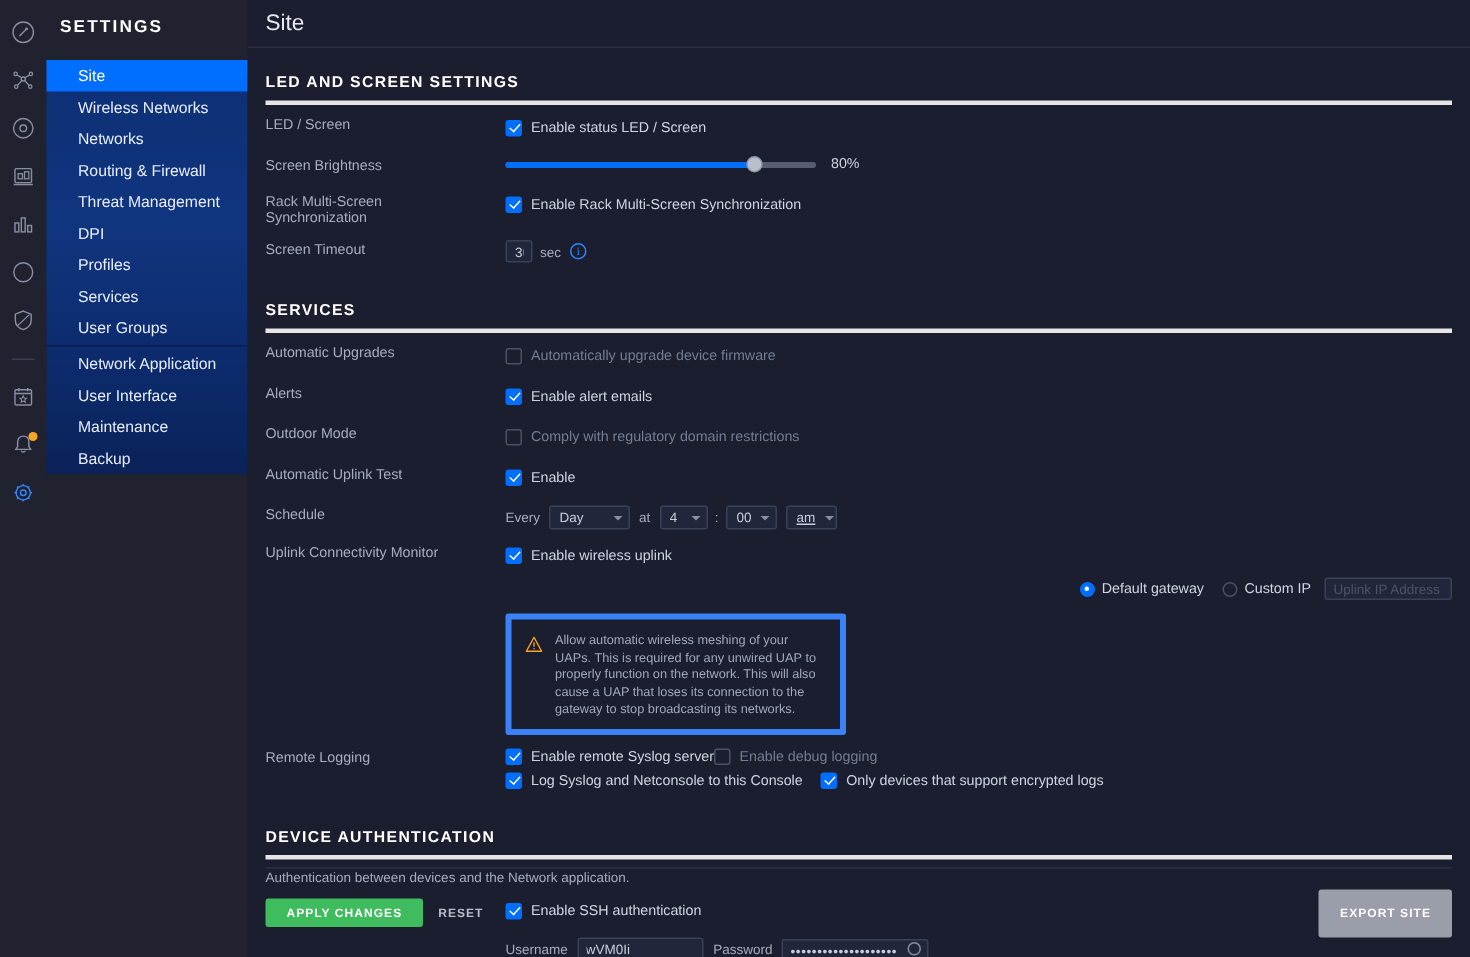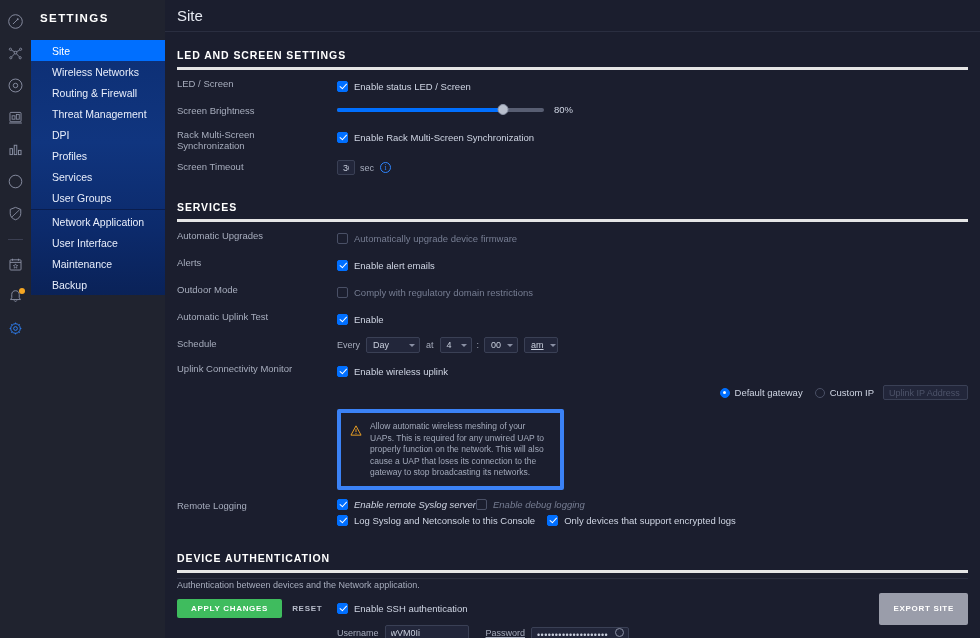--- a/index.html
+++ b/index.html
@@ -316,20 +316,21 @@
           <path d="M10 3.1 V4.4 M10 15.6 V16.9 M3.1 10 H4.4 M15.6 10 H16.9 M5.1 5.1 L6.1 6.1 M13.9 13.9 L14.9 14.9 M14.9 5.1 L13.9 6.1 M6.1 13.9 L5.1 14.9" stroke="#2f86ff" stroke-width="1.1"></path>
         </svg>
     </div>
   </div>
 
   <div class="settings-pane">
     <div class="settings-title">SETTINGS</div>
     <div class="nav-list">
       <div class="nav-item active">Site</div>
       <div class="nav-item">Wireless Networks</div>
+      <div class="nav-item">Networks</div>
       <div class="nav-item">Routing &amp; Firewall</div>
       <div class="nav-item">Threat Management</div>
       <div class="nav-item">DPI</div>
       <div class="nav-item">Profiles</div>
       <div class="nav-item">Services</div>
       <div class="nav-item">User Groups</div>
       <div class="nav-divider"></div>
       <div class="nav-item">Network Application</div>
       <div class="nav-item">User Interface</div>
       <div class="nav-item">Maintenance</div>
@@ -484,21 +485,21 @@
                 </svg>
             </span>
             <div class="callout-text">Allow automatic wireless meshing of your UAPs. This is required for any unwired UAP to properly function on the network. This will also cause a UAP that loses its connection to the gateway to stop broadcasting its networks.</div>
           </div>
         </div>
       </div>
 
       <div class="row">
         <div class="row-label">Remote Logging</div>
         <div class="row-field">
-          <div style="display:flex;align-items:flex-end;font-style:italic;">
+          <div style="display:flex;align-items:flex-end;">
             <label class="cbx-wrap">
               <span class="cbx on"></span>
               <span class="cbx-label">Enable remote Syslog server</span>
             </label>
             <label class="cbx-wrap" style="">
               <span class="cbx"></span>
               <span class="cbx-label dim">Enable debug logging</span>
             </label>
           </div>
           <div style="display:flex;align-items:center;margin-top:5px;">
@@ -522,21 +523,21 @@
         <div class="row-label">SSH Authentication</div>
         <div class="row-field">
           <label class="cbx-wrap">
             <span class="cbx on"></span>
             <span class="cbx-label">Enable SSH authentication</span>
           </label>
 
           <div style="display:flex;align-items:center;margin-top:7px;">
             <span class="field-lbl">Username</span>
             <input class="txtbox" style="width: 84px; height: 16px;" value="wVM0Ii">
-            <span class="field-lbl" style="margin-left:17px;text-decoration:underline;">Password</span>
+            <span class="field-lbl" style="margin-left:7px;">Password</span>
             <div style="position:relative;display:inline-block;">
               <input class="txtbox" style="width: 98px; height: 16px; padding-right: 16px; letter-spacing: 0.4px;" value="••••••••••••••••••••">
               <span style="position:absolute;right:5px;top:4px;" class="pw-eye"></span>
             </div>
           </div>
 
           <div class="ssh-note">SSH Credentials can be seen and changed by all of Site Admins.</div>
         </div>
       </div>
 

